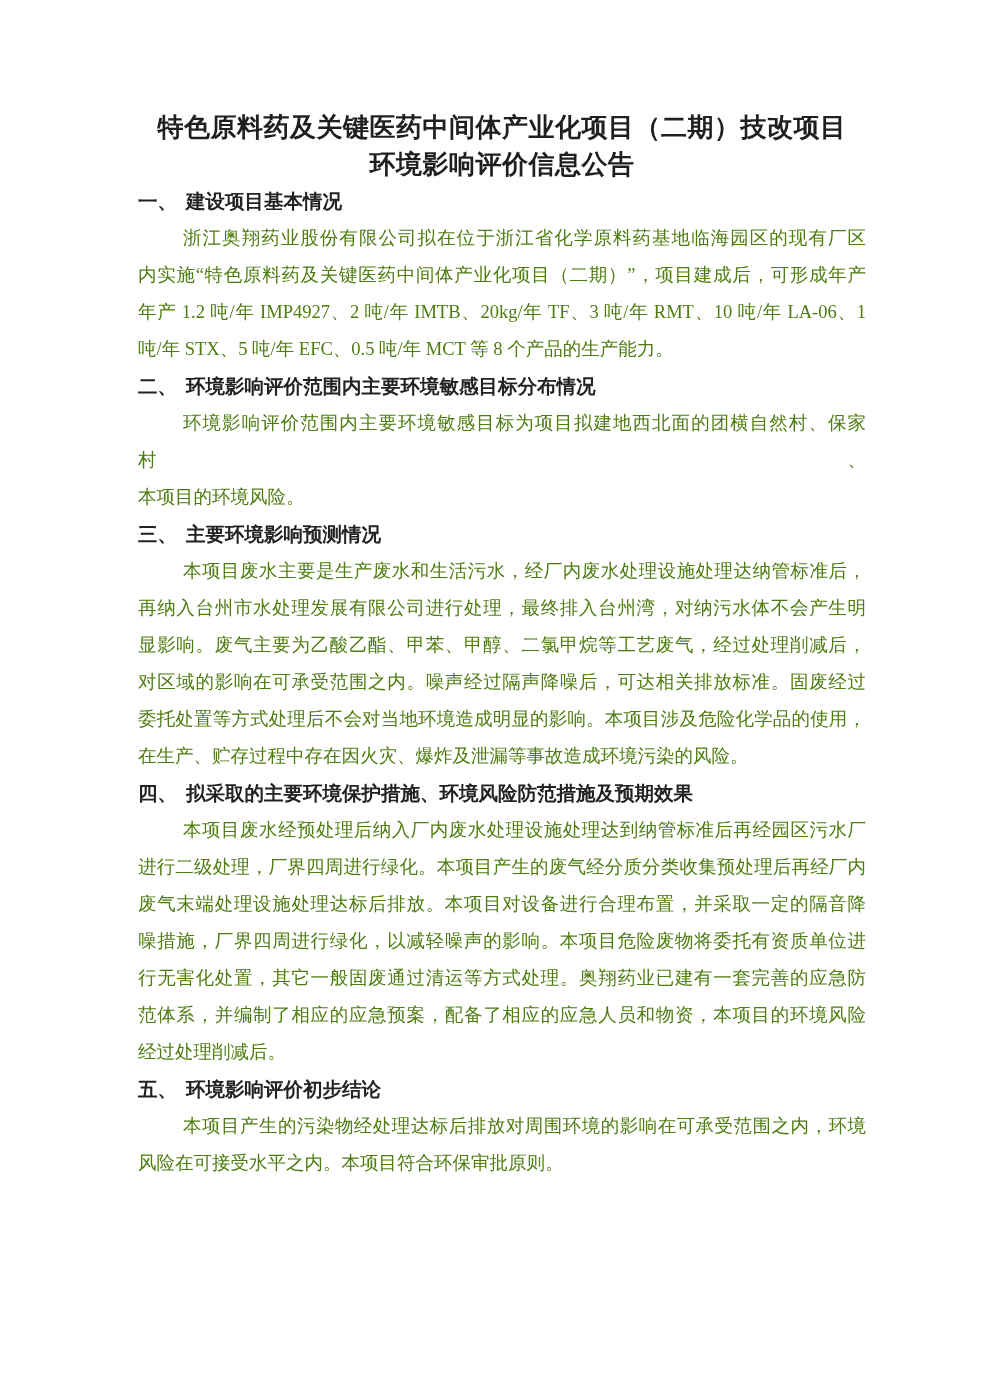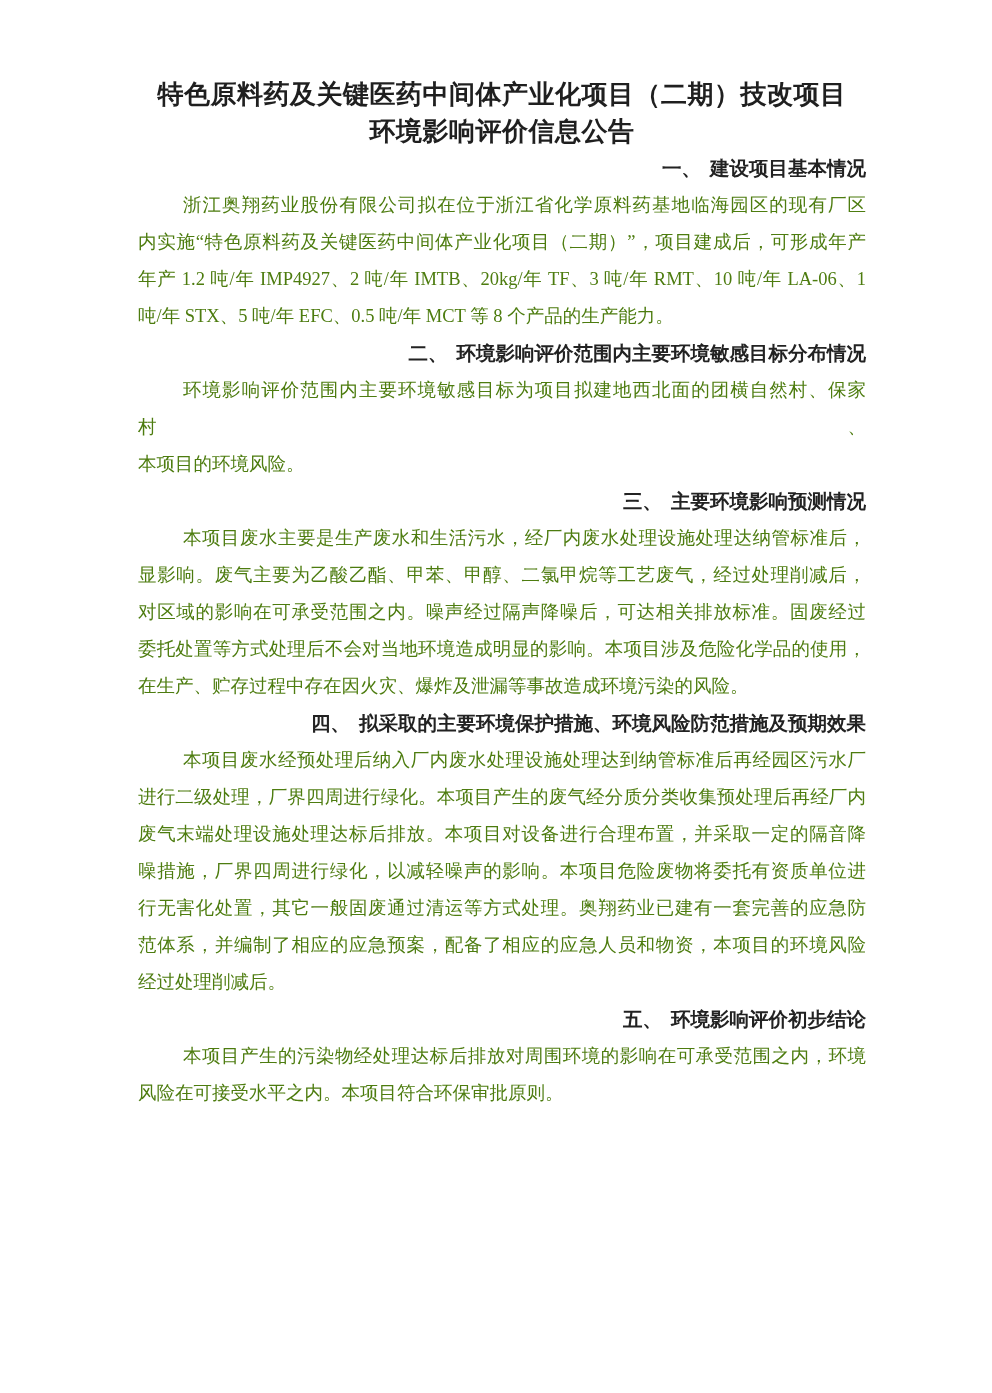--- a/index.html
+++ b/index.html
@@ -2,41 +2,40 @@
 <html><head>
 <meta charset="utf-8">
 <style>
   html, body { margin: 0; padding: 0; background: #ffffff; }
   .page {
     position: relative;
     width: 992px;
     height: 1220px;
     box-sizing: border-box;
     background: #ffffff;
-    padding: 76px 126px 0 138px;
+    padding: 109px 126px 0 138px;
     overflow: hidden;
   }
   .title-block { margin: 0 0 0 0; }
   .title-line {
     font-family: "Liberation Sans", "DejaVu Sans", sans-serif;
     font-weight: 700;
     font-size: 26px;
     line-height: 37px;
     text-align: center;
     color: #1f1f1f;
     letter-spacing: 0.5px;
   }
   .sec-heading {
     font-family: "Liberation Sans", "DejaVu Sans", sans-serif;
     font-weight: 700;
     font-size: 19.5px;
     line-height: 37px;
     color: #222222;
     white-space: nowrap;
-    text-align: right;
   }
   .sec-num { margin-right: 9px; }
   .line {
     font-family: "Liberation Serif", "DejaVu Serif", serif;
     font-size: 18.5px;
     line-height: 37px;
     color: #4d7c0f;
     text-align: justify;
     text-align-last: justify;
     text-justify: inter-character;
@@ -67,20 +66,21 @@
     <div class="sec-heading">
       <span class="sec-num">二、</span><span class="sec-title">环境影响评价范围内主要环境敏感目标分布情况</span>
     </div>
     <div class="line first">环境影响评价范围内主要环境敏感目标为项目拟建地西北面的团横自然村、保家村、</div>
     <div class="line end">本项目的环境风险。</div>
 
     <div class="sec-heading">
       <span class="sec-num">三、</span><span class="sec-title">主要环境影响预测情况</span>
     </div>
     <div class="line first">本项目废水主要是生产废水和生活污水，经厂内废水处理设施处理达纳管标准后，</div>
+    <div class="line">再纳入台州市水处理发展有限公司进行处理，最终排入台州湾，对纳污水体不会产生明</div>
     <div class="line">显影响。废气主要为乙酸乙酯、甲苯、甲醇、二氯甲烷等工艺废气，经过处理削减后，</div>
     <div class="line">对区域的影响在可承受范围之内。噪声经过隔声降噪后，可达相关排放标准。固废经过</div>
     <div class="line">委托处置等方式处理后不会对当地环境造成明显的影响。本项目涉及危险化学品的使用，</div>
     <div class="line end">在生产、贮存过程中存在因火灾、爆炸及泄漏等事故造成环境污染的风险。</div>
 
     <div class="sec-heading">
       <span class="sec-num">四、</span><span class="sec-title">拟采取的主要环境保护措施、环境风险防范措施及预期效果</span>
     </div>
     <div class="line first">本项目废水经预处理后纳入厂内废水处理设施处理达到纳管标准后再经园区污水厂</div>
     <div class="line">进行二级处理，厂界四周进行绿化。本项目产生的废气经分质分类收集预处理后再经厂内</div>

